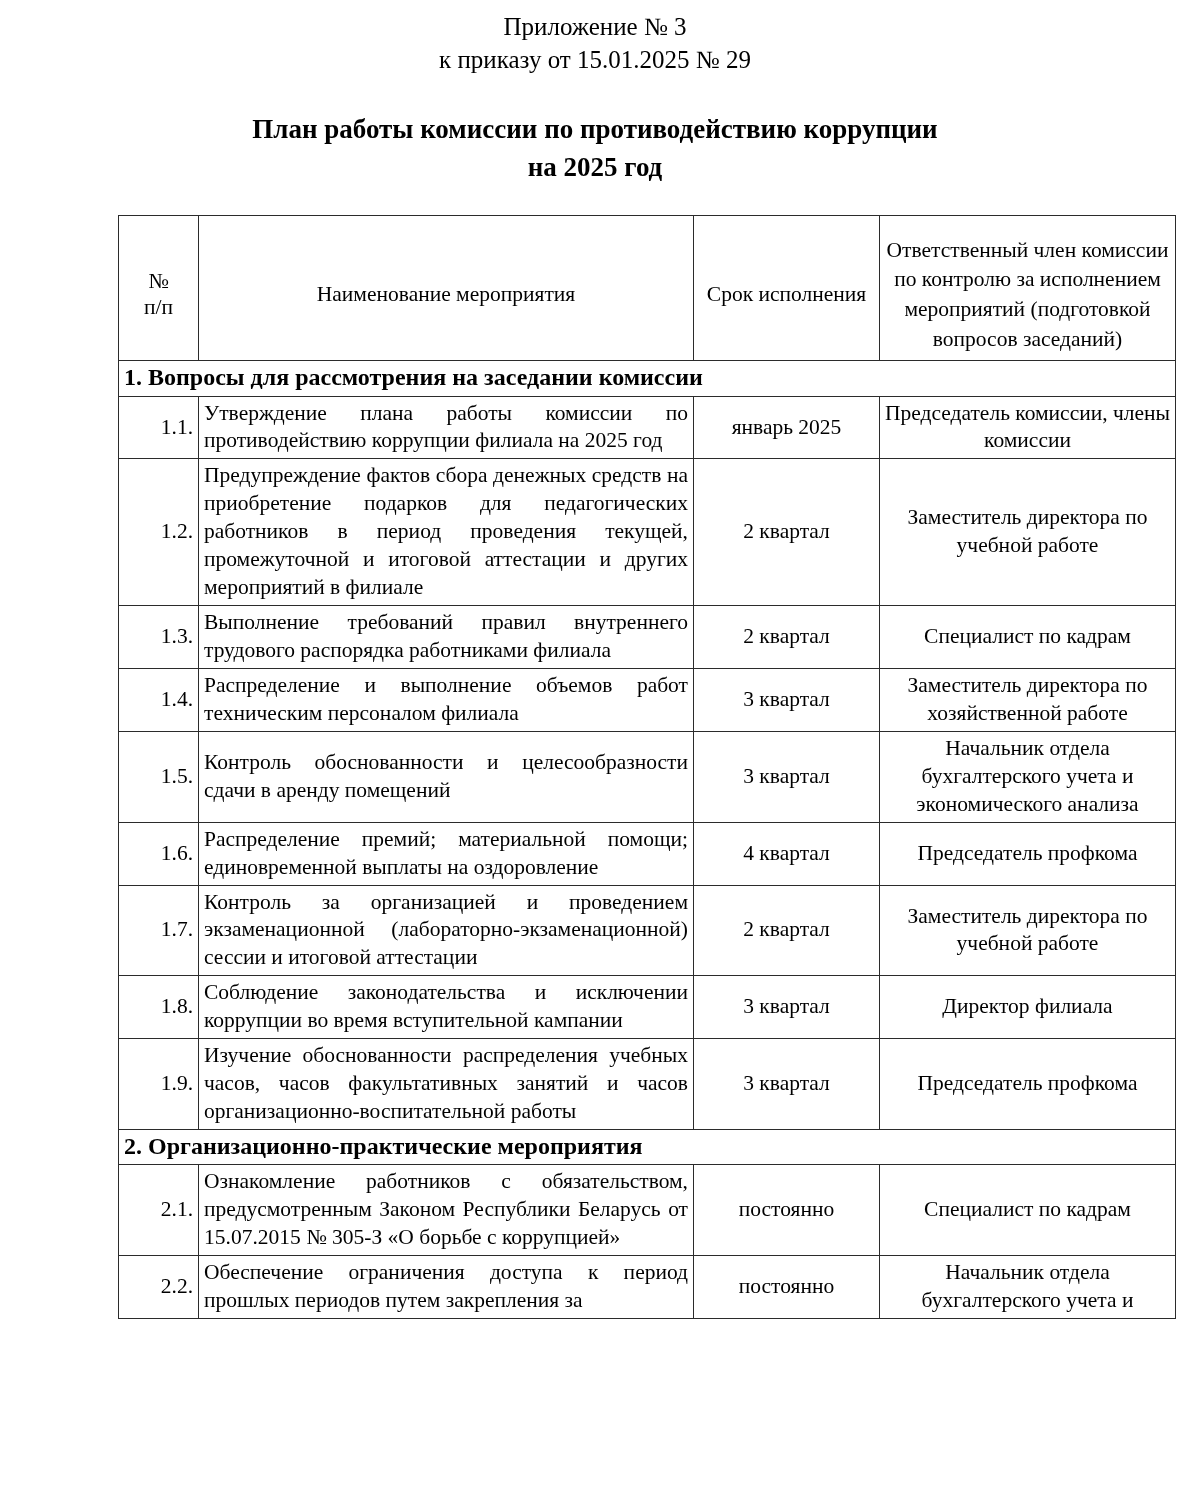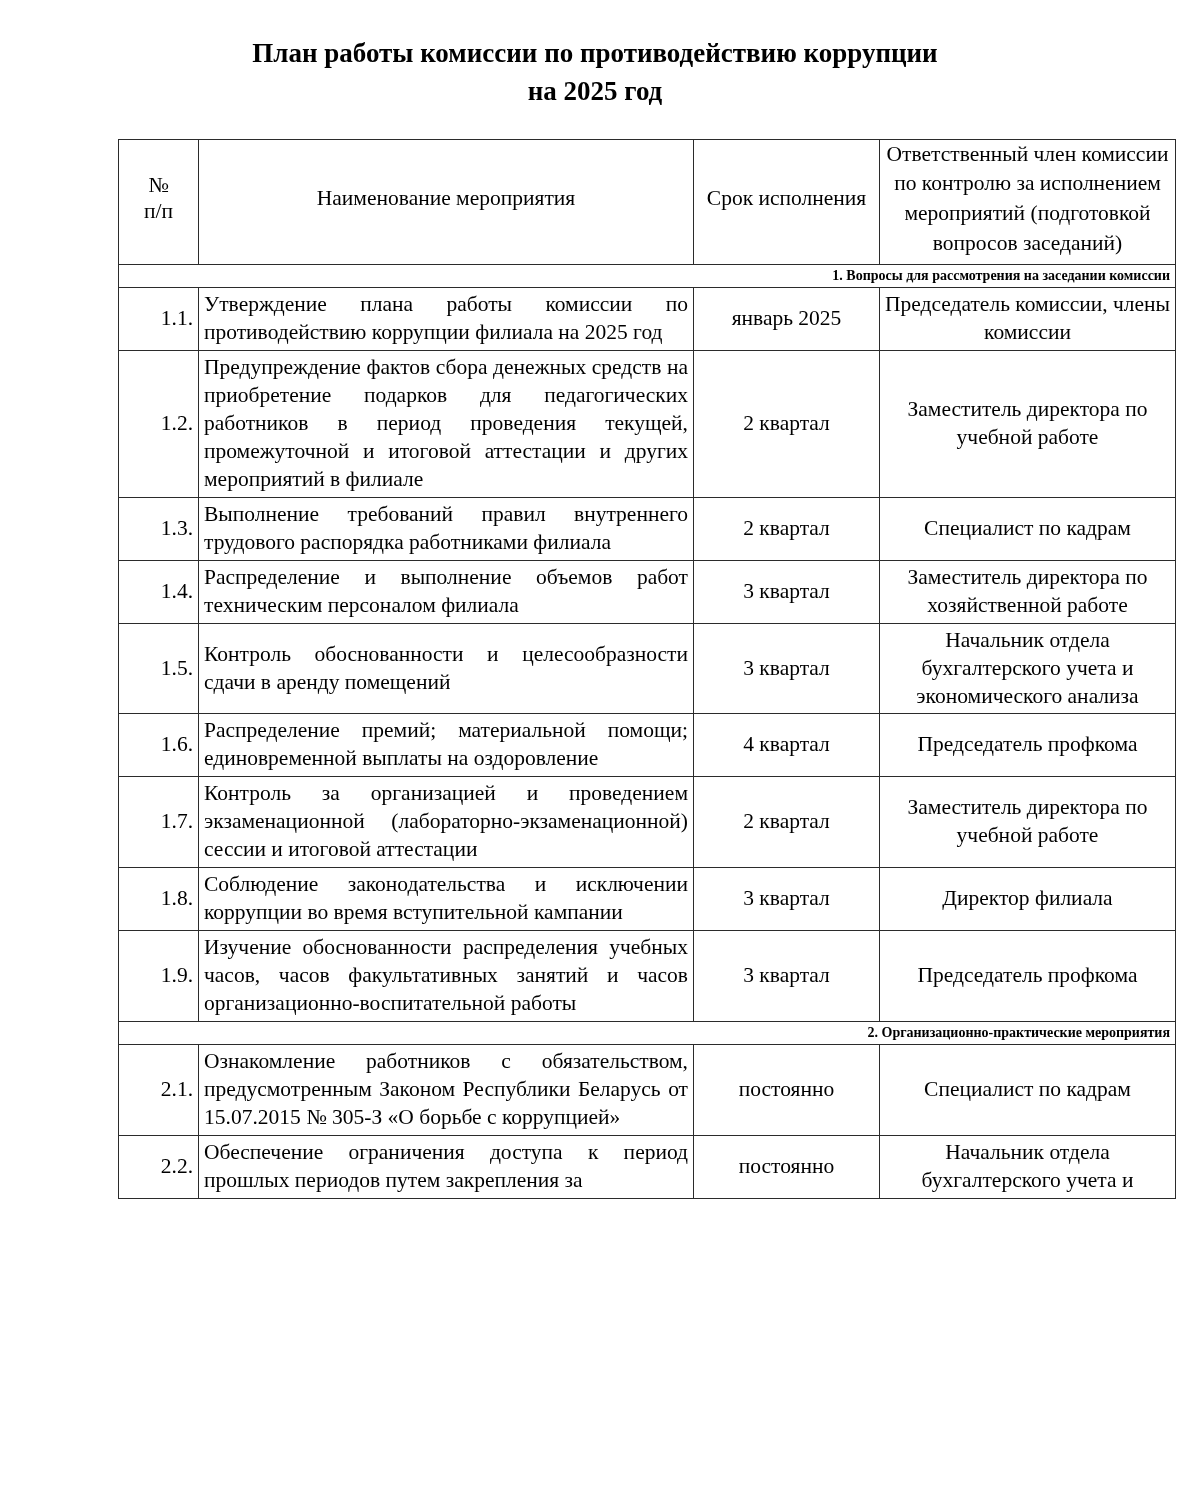--- a/index.html
+++ b/index.html
@@ -72,30 +72,30 @@
   col.c-num  { width: 80px; }
   col.c-name { width: 495px; }
   col.c-term { width: 186px; }
   col.c-resp { width: 296px; }
 
   
   tr.head td {
     text-align: center;
     vertical-align: middle;
     line-height: 1.38;
-    padding-top: 0;
+    padding-top: 20px;
     padding-bottom: 6px;
   }
   tr.head td.h-num { line-height: 1.20; }
 
   
   tr.section td {
-    text-align: right;
+    text-align: left;
     font-weight: bold;
-    font-size: 14px;
+    font-size: 24px;
     padding-top: 2px;
     padding-bottom: 3px;
     line-height: 1.22;
   }
 
   
   td.num {
     text-align: right;
     vertical-align: middle;
     white-space: nowrap;
@@ -117,20 +117,24 @@
     vertical-align: middle;
     padding-left: 3px;
     padding-right: 3px;
   }
 </style>
 </head>
 <body>
 
 <div class="page">
 
+  <div class="appendix-block">
+    <div>Приложение № 3</div>
+    <div>к приказу от 15.01.2025 № 29</div>
+  </div>
 
   <div class="doc-title">
     <div>План работы комиссии по противодействию коррупции</div>
     <div>на 2025 год</div>
   </div>
 
   <div class="table-wrap">
     <table class="plan">
       <colgroup>
         <col class="c-num">

